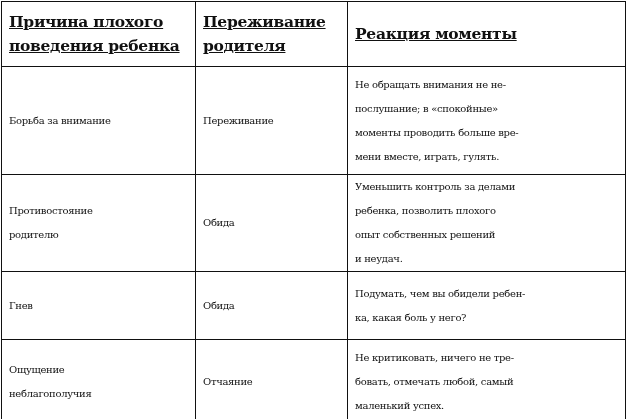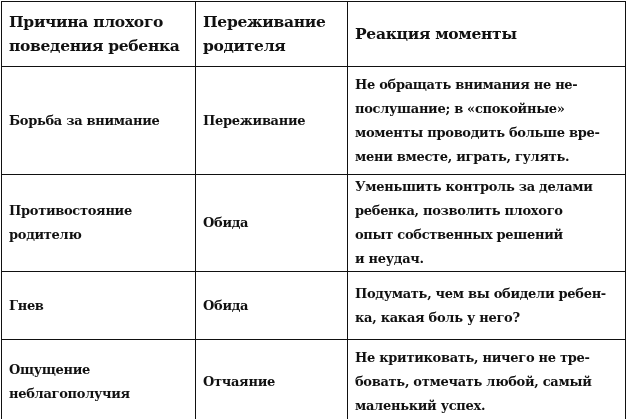--- a/index.html
+++ b/index.html
@@ -10,30 +10,30 @@
       border-collapse: collapse;
       table-layout: fixed;
       font-family: "DejaVu Serif", "Liberation Serif", serif;
       color: #111;
     }
     td, th {
       border: 1.5px solid #111;
       padding: 0 0 0 7px;
       vertical-align: middle;
       text-align: left;
-      font-size: 13px;
+      font-size: 10px;
       line-height: 24px;
-      font-weight: bold;
+      font-weight: normal;
       letter-spacing: -0.3px;
     }
     th { font-weight: bold; font-size: 15.5px; }
     col.c1 { width: 194px; }
     col.c2 { width: 152px; }
     col.c3 { width: 278px; }
-    tr.h { height: 65px; }
+    tr.h { height: 65px; text-decoration: underline; }
     tr.r1 { height: 108px; }
     tr.r2 { height: 92px; }
     tr.r3 { height: 68px; }
     tr.r4 { height: 84px; }
     .pre { white-space: pre-line; }
   </style>
 </head>
 <body>
 
 <table>

